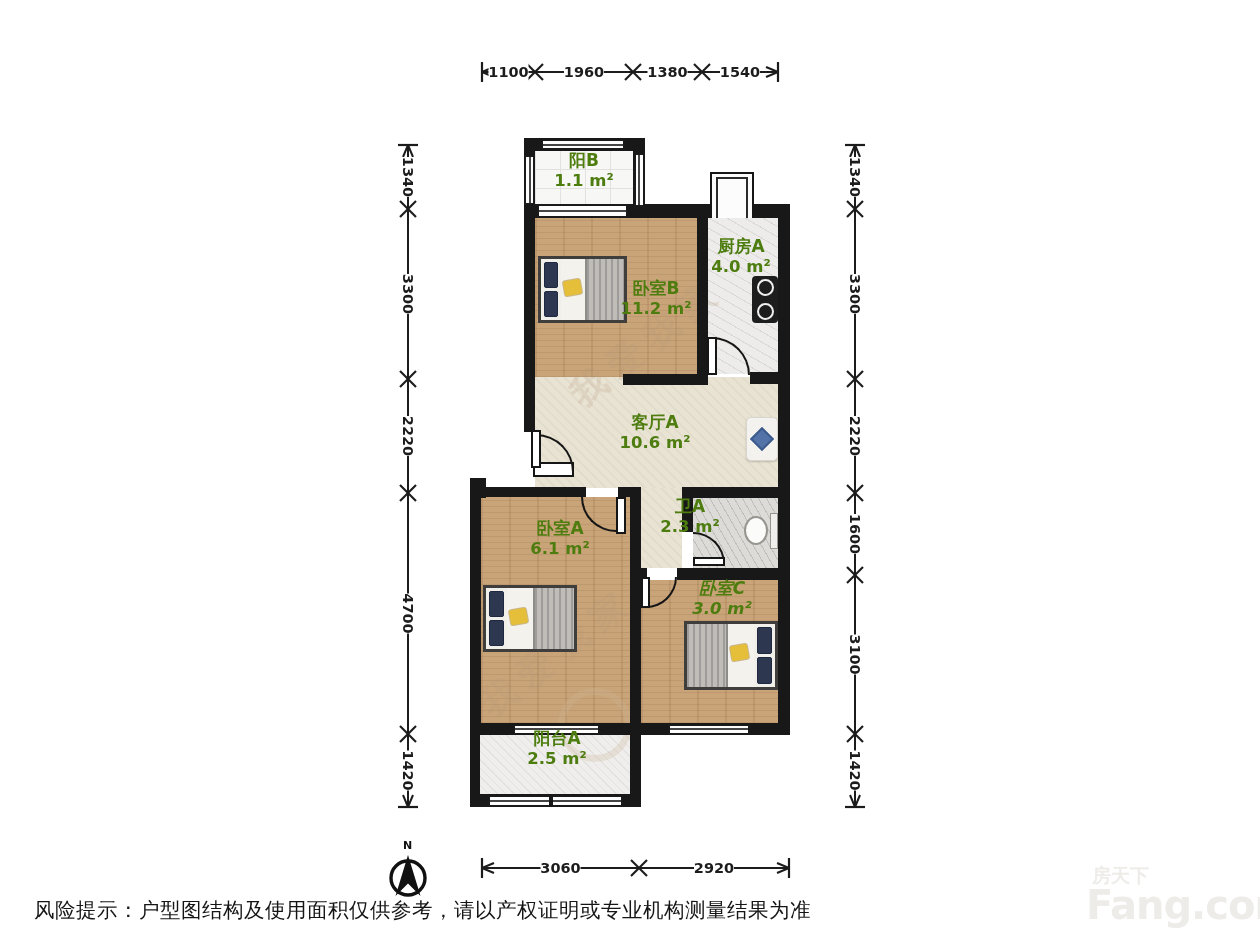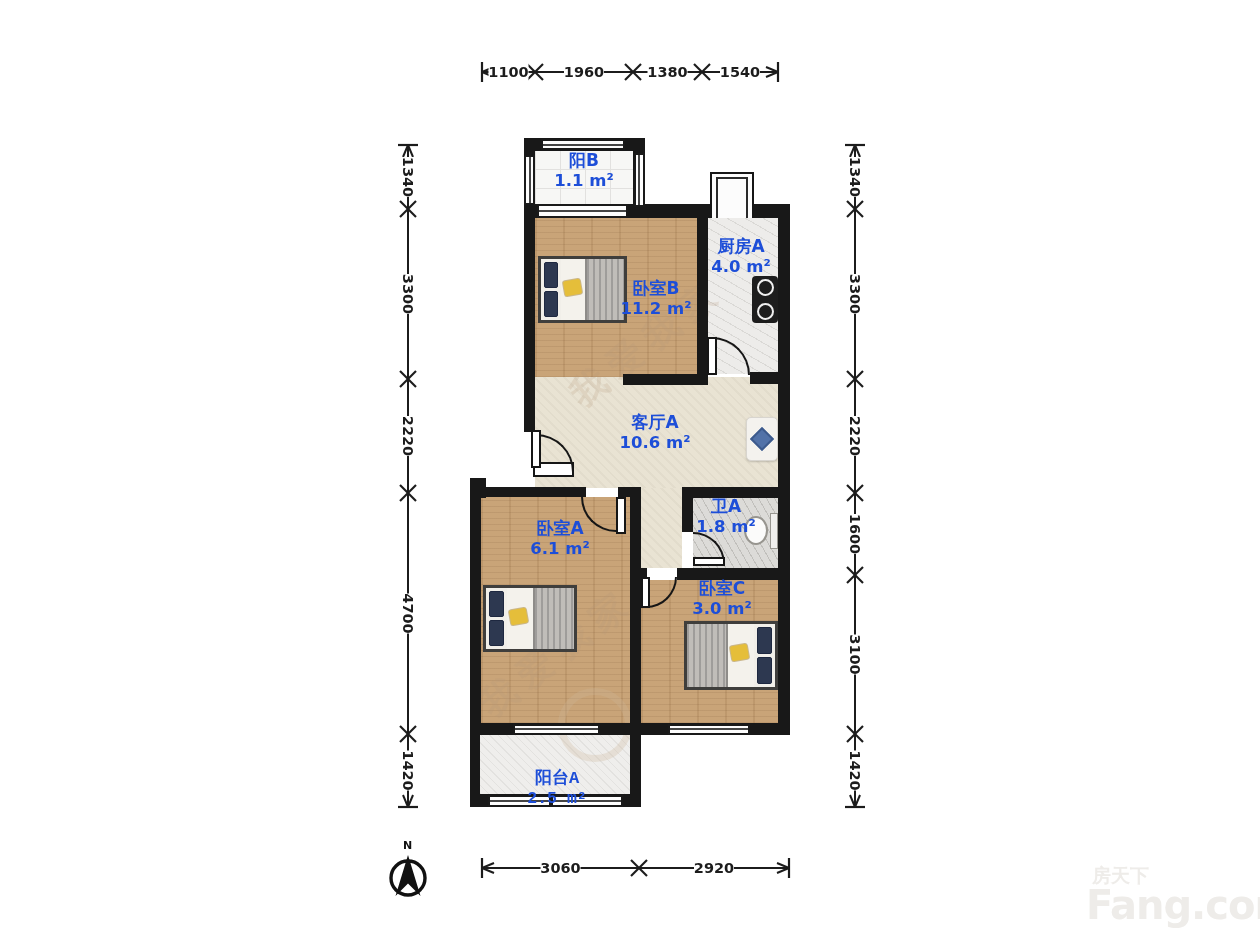--- a/index.html
+++ b/index.html
@@ -51,21 +51,21 @@
     border-left:2px solid #8e8c89;}
   .bed.rev .blanket{border-left:none;border-right:2px solid #8e8c89;}
   .stove{position:absolute;background:#1d1d1d;border-radius:4px;display:flex;flex-direction:column;justify-content:space-around;align-items:center;}
   .burner{width:13px;height:13px;border:2.5px solid #efefef;border-radius:50%;}
   .toilet{position:absolute;}
   .toilet .tank{position:absolute;right:0;top:0;width:8px;height:100%;background:#efeeec;border:1.5px solid #97958f;box-sizing:border-box;}
   .toilet .bowl{position:absolute;left:0;top:3px;width:24px;height:29px;background:#fbfbfa;border:2px solid #97958f;border-radius:50%;box-sizing:border-box;}
   .sofa{position:absolute;background:#f4f2ee;border:1px solid #d8d5cf;border-radius:5px;box-shadow:0 1px 2px rgba(0,0,0,.18);}
   .cushion{position:absolute;left:50%;top:50%;width:17px;height:17px;background:#5272a8;border:2px solid #3d5a8c;transform:translate(-50%,-50%) rotate(45deg);box-sizing:border-box;}
   
-  .rlabel{position:absolute;transform:translateX(-50%);text-align:center;color:#1d4ed8;white-space:nowrap;line-height:1.25;}
+  .rlabel{position:absolute;transform:translateX(-50%);text-align:center;color:#4d7c0f;white-space:nowrap;line-height:1.25;}
   .rname{font-size:17px;font-weight:700;}
   .rarea{font-size:16.5px;font-weight:700;}
   
   .dimsvg{position:absolute;left:0;top:0;width:1260px;height:945px;pointer-events:none;}
   
   .north-label{position:absolute;font-size:11px;font-weight:700;color:#111;}
   
   .disclaimer{position:absolute;left:34px;top:896px;font-size:20.5px;font-weight:500;color:#151515;letter-spacing:.5px;}
   .fang{position:absolute;left:1086px;top:866px;color:#eeece9;line-height:1;}
   .fang .cn{font-size:19px;font-weight:700;margin-left:6px;}
@@ -195,33 +195,33 @@
     <div class="rarea">4.0 m²</div>
   </div>
   <div class="rlabel" style="left:656px;top:278px;">
     <div class="rname">卧室B</div>
     <div class="rarea">11.2 m²</div>
   </div>
   <div class="rlabel" style="left:655px;top:412px;">
     <div class="rname">客厅A</div>
     <div class="rarea">10.6 m²</div>
   </div>
-  <div class="rlabel" style="left:726px;top:496px;">
+  <div class="rlabel" style="left:690px;top:496px;">
     <div class="rname">卫A</div>
-    <div class="rarea">1.8 m²</div>
+    <div class="rarea">2.3 m²</div>
   </div>
   <div class="rlabel" style="left:560px;top:518px;">
     <div class="rname">卧室A</div>
     <div class="rarea">6.1 m²</div>
   </div>
-  <div class="rlabel" style="left:722px;top:578px;">
+  <div class="rlabel" style="left:722px;top:578px;font-style:italic;">
     <div class="rname">卧室C</div>
     <div class="rarea">3.0 m²</div>
   </div>
-  <div class="rlabel" style="left:557px;top:768px;font-family:Liberation Mono, monospace;">
+  <div class="rlabel" style="left:557px;top:728px;">
     <div class="rname">阳台A</div>
     <div class="rarea">2.5 m²</div>
   </div>
 
   <svg class="dimsvg" id="dim-top" viewBox="0 0 1260 945">
       <line x1="482" y1="72" x2="778" y2="72" stroke="#1c1c1c" stroke-width="2"></line>
       <line x1="482" y1="62" x2="482" y2="82" stroke="#1c1c1c" stroke-width="2.2"></line>
       <line x1="778" y1="62" x2="778" y2="82" stroke="#1c1c1c" stroke-width="2.2"></line>
       <line x1="482" y1="72" x2="494" y2="67" stroke="#1c1c1c" stroke-width="2"></line>
       <line x1="482" y1="72" x2="494" y2="77" stroke="#1c1c1c" stroke-width="2"></line>
@@ -315,19 +315,20 @@
       <rect x="694" y="859" width="40" height="18" fill="#fff"></rect>
       <text x="714" y="873" text-anchor="middle" font-size="14.5" font-weight="bold" fill="#1c1c1c" font-family="DejaVu Sans, sans-serif">2920</text>
     </svg>
 
   <span class="north-label" style="left:403px;top:839px;">N</span>
   <svg style="position:absolute;left:385px;top:852px;" width="46" height="52" viewBox="0 0 46 52">
     <circle cx="23" cy="26" r="17" fill="none" stroke="#111" stroke-width="3.4"></circle>
     <path d="M23 3 L35.5 44 L23 31.5 L10.5 44 Z" fill="#111"></path>
   </svg>
 
+  <div class="disclaimer">风险提示：户型图结构及使用面积仅供参考，请以产权证明或专业机构测量结果为准</div>
 
   <div class="fang">
     <div class="cn">房天下</div>
     <div class="en">Fang.com</div>
   </div>
 
 </div>
 
 </body></html>

